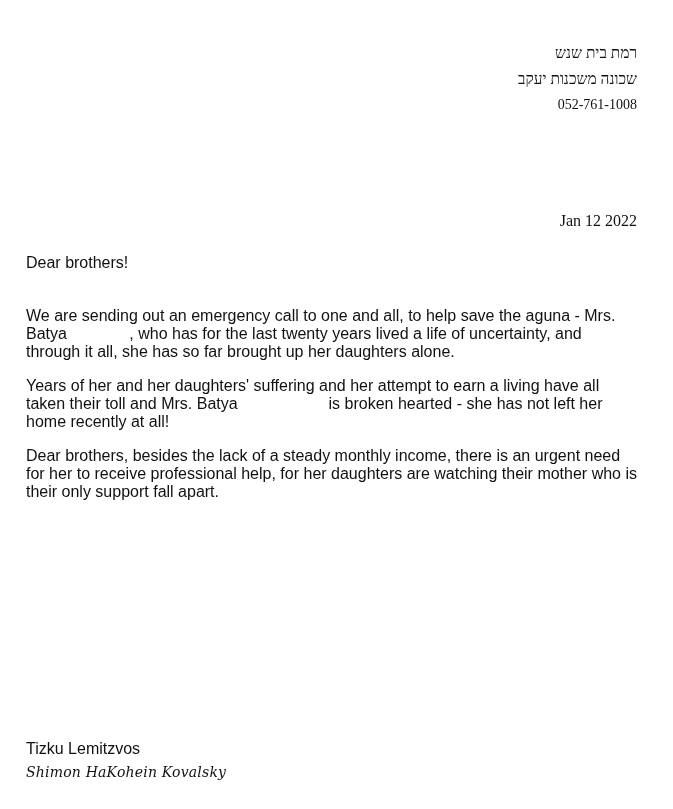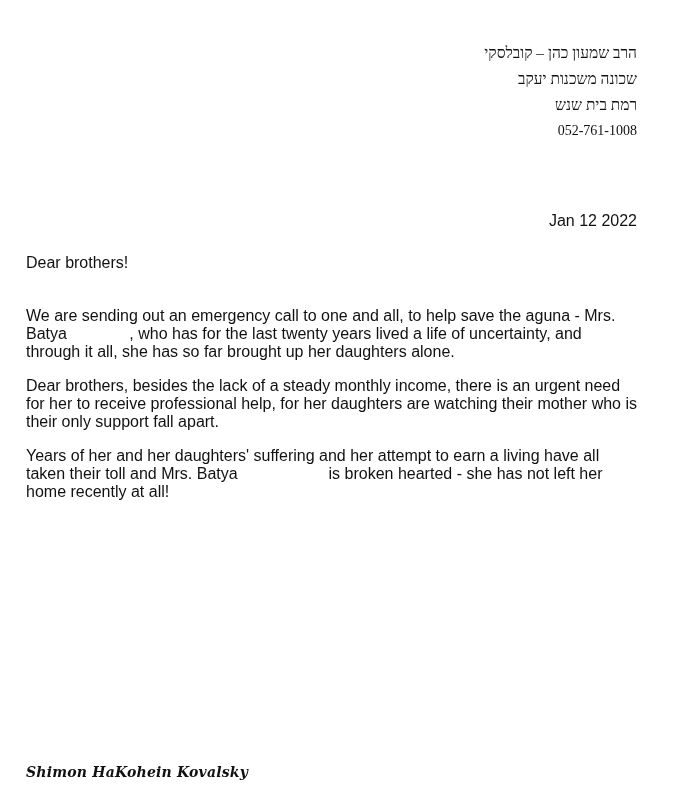--- a/index.html
+++ b/index.html
@@ -34,21 +34,21 @@
       line-height: 26px;
       white-space: nowrap;
     }
     .header-line.rtl { direction: rtl; }
     .header-line.phone { font-size: 14px; }
 
     .date {
       position: absolute;
       right: 36px;
       top: 211px;
-      font-family: Liberation Sans, sans-serif;
+      font-family: Liberation Serif, serif;
       font-size: 16px;
       line-height: 20px;
       white-space: nowrap;
     }
 
     .body-text {
       position: absolute;
       left: 26px;
       top: 253px;
       width: 620px;
@@ -77,48 +77,48 @@
       font-family: "Liberation Sans", "DejaVu Sans", sans-serif;
       font-size: 16px;
       line-height: 20px;
     }
     .signature {
       position: absolute;
       left: 26px;
       top: 762px;
       font-family: "DejaVu Serif", "Liberation Serif", serif;
       font-style: italic;
-      font-weight: bold;
+      font-weight: normal;
       font-size: 14px;
       letter-spacing: 0.2px;
       line-height: 20px;
       white-space: nowrap;
     }
   </style>
 </head>
 <body>
 
 <div class="page">
 
   <div class="header-block">
-    <div class="header-line rtl">הרב שמעון כהן – קובלסקי</div>
+    <div class="header-line rtl">רמת בית שנש</div>
     <div class="header-line rtl">שכונה משכנות יעקב</div>
-    <div class="header-line rtl">רמת בית שנש</div>
     <div class="header-line phone">052-761-1008</div>
   </div>
 
   <div class="date">Jan 12 2022</div>
 
   <div class="body-text">
     <p class="salutation">Dear brothers!</p>
 
     <p class="para"><span>We are sending out an emergency call to one and all, to help save the aguna - Mrs. Batya </span><span class="redacted r1"></span><span>, who has for the last twenty years lived a life of uncertainty, and through it all, she has so far brought up her daughters alone.</span></p>
 
+    <p class="para"><span>Years of her and her daughters' suffering and her attempt to earn a living have all taken their toll and Mrs. Batya </span><span class="redacted r2"></span><span> is broken hearted - she has not left her home recently at all!</span></p>
+
     <p class="para">Dear brothers, besides the lack of a steady monthly income, there is an urgent need for her to receive professional help, for her daughters are watching their mother who is their only support fall apart.</p>
-
-    <p class="para"><span>Years of her and her daughters' suffering and her attempt to earn a living have all taken their toll and Mrs. Batya </span><span class="redacted r2"></span><span> is broken hearted - she has not left her home recently at all!</span></p>
 
 
   </div>
 
+  <div class="closing">Tizku Lemitzvos</div>
   <div class="signature">Shimon HaKohein Kovalsky</div>
 
 </div>
 
 </body></html>

